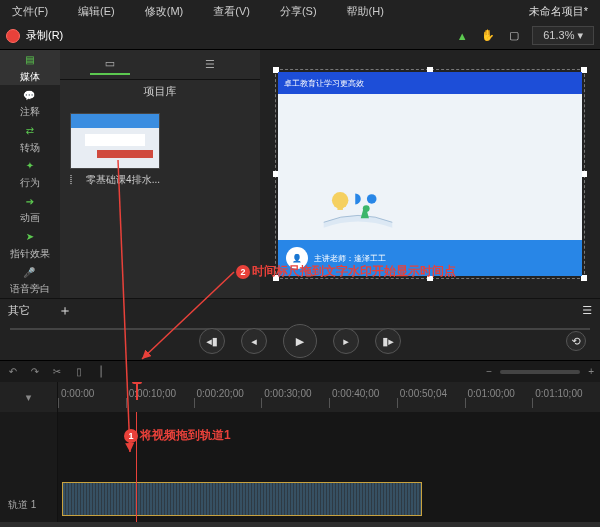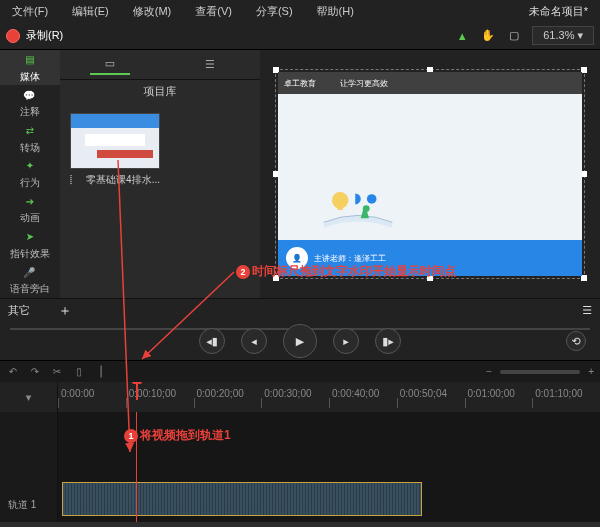--- a/index.html
+++ b/index.html
@@ -1,17 +1,17 @@
 <!DOCTYPE html>
 <html><head>
 <meta charset="utf-8">
 <style>
   * { box-sizing: border-box; margin: 0; padding: 0; }
   body { width: 600px; height: 527px; background: #2d2d2d; font-family: "Microsoft YaHei", sans-serif; color: #ddd; font-size: 11px; overflow: hidden; position: relative; }
-  .menubar { display: flex; align-items: center; height: 22px; background: #222; padding: 0 6px; gap: 12px; }
+  .menubar { display: flex; align-items: center; height: 22px; background: #222; padding: 0 6px; gap: 18px; }
   .menubar .item { padding: 2px 6px; color: #ccc; cursor: pointer; }
   .menubar .spacer { flex: 1; }
   .menubar .title { color: #ddd; padding-right: 6px; }
   .recordbar { display: flex; align-items: center; height: 28px; background: #222; padding: 0 6px; justify-content: space-between; border-bottom: 1px solid #000; }
   .recbtn { display: flex; align-items: center; gap: 6px; color: #fff; cursor: pointer; }
   .recdot { width: 14px; height: 14px; border-radius: 50%; background: #e8413a; border: 1px solid #ff6a60; }
   .toolcluster { display: flex; align-items: center; gap: 10px; color: #ccc; }
   .toolcluster .ico { width: 16px; height: 16px; display: flex; align-items: center; justify-content: center; cursor: pointer; }
   .zoom { padding: 2px 10px; border: 1px solid #444; border-radius: 0; background: #2a2a2a; cursor: pointer; }
 
@@ -38,21 +38,21 @@
   .filmico:before { left: 0; } .filmico:after { right: 0; }
 
   .preview-pane { flex: 1; background: #222; display: flex; align-items: center; justify-content: center; padding: 6px; position: relative; }
   .canvas { width: 310px; height: 210px; border: 1px dashed #777; position: relative; }
   .handle { position: absolute; width: 6px; height: 6px; background: #fff; }
   .h-tl { top: -3px; left: -3px; } .h-tr { top: -3px; right: -3px; }
   .h-bl { bottom: -3px; left: -3px; } .h-br { bottom: -3px; right: -3px; }
   .h-tc { top: -3px; left: 50%; margin-left: -3px; } .h-bc { bottom: -3px; left: 50%; margin-left: -3px; }
   .h-ml { top: 50%; left: -3px; margin-top: -3px; } .h-mr { top: 50%; right: -3px; margin-top: -3px; }
   .slide { position: absolute; inset: 2px; background: #eef3f8; overflow: hidden; }
-  .slide-top { height: 22px; background: #404040; display: flex; align-items: center; color: #fff; font-size: 8px; padding: 0 6px; gap: 24px; }
+  .slide-top { height: 22px; background: #1d4ed8; display: flex; align-items: center; color: #fff; font-size: 8px; padding: 0 6px; gap: 0; }
   .slide-body { position: absolute; top: 22px; left: 0; right: 0; bottom: 36px; display: flex; }
   .slide-left { flex: 1; position: relative; }
   .book { position: absolute; left: 20px; bottom: 4px; width: 120px; height: 48px; }
   .slide-right { width: 140px; display: flex; flex-direction: column; align-items: center; justify-content: center; gap: 12px; }
   .slide-title { color: #d84b3f; font-size: 13px; font-weight: bold; white-space: nowrap; }
   .pills { display: flex; gap: 4px; }
   .pill { background: #2886e7; color: #fff; font-size: 7px; padding: 2px 6px; border-radius: 2px; }
   .slide-foot { position: absolute; left: 0; right: 0; bottom: 0; height: 36px; background: #2886e7; display: flex; align-items: center; gap: 6px; padding: 0 8px; color: #fff; font-size: 8px; }
   .avatar { width: 22px; height: 22px; border-radius: 50%; background: #fff; display: flex; align-items: center; justify-content: center; color: #2886e7; }
 

